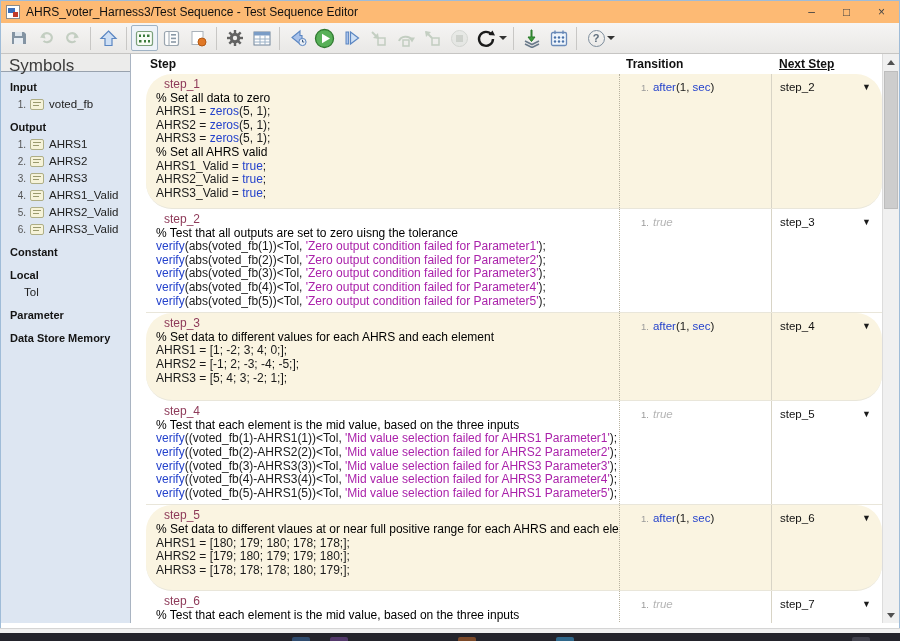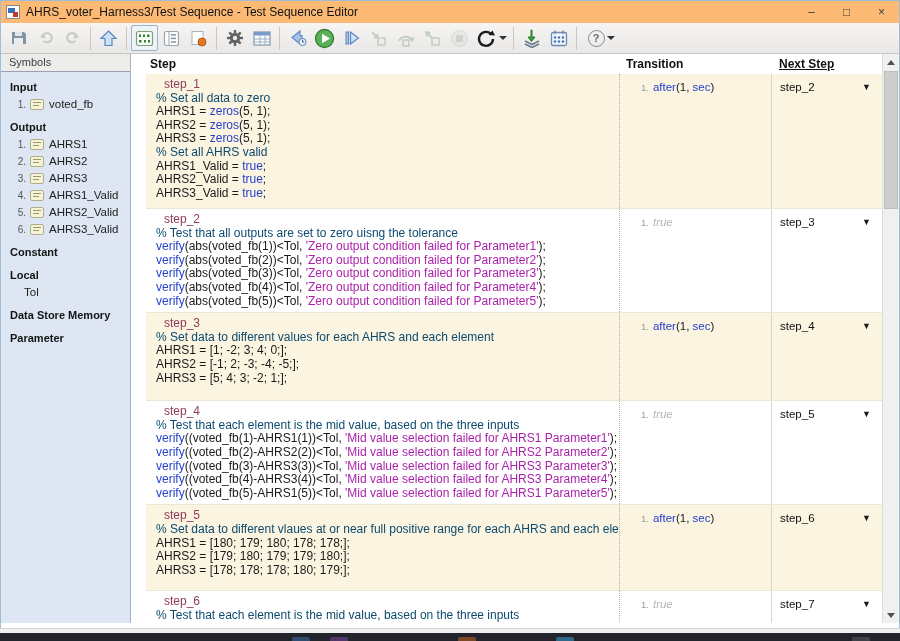--- a/index.html
+++ b/index.html
@@ -26,53 +26,53 @@
   .dis { opacity:.38; }
   .caret-down { width:0; height:0; border-left:4px solid transparent; border-right:4px solid transparent;
                 border-top:4px solid #333; margin-left:2px; }
   .help-q { position:relative; width:17px; height:17px; border:1.5px solid #7d8d9c; border-radius:50%;
             color:#5d6d7c; font-size:11px; font-weight:bold; display:flex; align-items:center; justify-content:center; }
 
   
   .content { display:flex; height:569px; }
 
   .sidebar { width:130px; background:#dde6f2; border-right:1px solid #a9b4c2; flex-shrink:0; }
-  .sb-header { height:18px; background:#ececeb; border-bottom:1px solid #98a2ae; font-size:11px;
+  .sb-header { height:18px; background:#ececeb; border-bottom:1px solid #98a2ae; font-size:17px;
                color:#3c3c3c; padding:2px 0 0 8px; }
   .sb-section-label { font-weight:bold; font-size:11px; color:#141414; padding:9px 0 2px 9px; }
   .sb-item { display:flex; align-items:center; padding:3px 0 2px 12px; font-size:11.5px; color:#222; }
   .sb-index { color:#555; font-size:10px; width:13px; text-align:right; margin-right:4px; }
   .sb-sym-icon { width:14px; height:11px; background:#f6f3d9; border:1px solid #aeae86; border-radius:2px;
                  margin-right:5px; position:relative; }
   .sb-sym-icon:before { content:""; position:absolute; left:2px; top:2px; right:2px; height:1px; background:#9a9a6e; }
   .sb-sym-icon:after  { content:""; position:absolute; left:2px; top:5px; width:6px; height:1px; background:#9a9a6e; }
   .sb-item.no-icon { padding-left:23px; }
 
   
   .main { flex:1; display:flex; min-width:0; }
   .table-area { flex:1; background:#fff; padding-left:15px; overflow:hidden; }
   .thead { display:grid; grid-template-columns:473px 152px 113px; height:20px; align-items:center; }
   .thead .th { font-size:12px; font-weight:bold; color:#111; padding-left:4px; }
   .thead .th.t2 { padding-left:7px; }
   .thead .th.t3 { padding-left:8px;text-decoration:underline; }
   .row { display:grid; grid-template-columns:473px 152px 113px; border-bottom:1px solid #e9e6da; background:#fff; }
-  .row.shaded { background:#faf4e1; }
+  .row.shaded { background:#faf4e1;border-radius:26px; }
   .cell-step { padding:4px 6px 4px 10px; font-size:12px; line-height:13.6px; overflow:hidden; }
   .step-name { margin-left:8px; }
   .code-line { white-space:pre; }
   .cell-trans { border-left:1px dotted #b8b2a0; padding:7px 4px 0 21px; font-size:11.5px; }
   .cell-next  { border-left:1px solid #d8d4c6; padding:7px 13px 0 8px; font-size:11.5px;
                 display:flex; justify-content:space-between; align-items:flex-start; color:#111; }
   .trans-num { color:#9a9a9a; font-size:9.5px; margin-right:4px; }
   .next-caret { font-size:9px; color:#1a1a1a; padding-top:1px; }
 
   
   .tk-plain   { color:#1a1a1a; }
   .tk-kw      { color:#2442cc; }
-  .tk-comment { color:#0c4a6e; }
+  .tk-comment { color:#000000; }
   .tk-str     { color:#aa22aa; }
   .tk-true    { color:#b5b5b5; font-style:italic; }
   .step-name  { color:#8e3a59; }
 
   
   .vscroll { width:17px; background:#f0f0f0; border-left:1px solid #dcdcdc; position:relative; flex-shrink:0; }
   .vs-btn { position:absolute; left:0; width:16px; height:16px; display:flex; align-items:center; justify-content:center; }
   .vs-up { top:0; } .vs-down { bottom:0; }
   .tri-up   { width:0; height:0; border-left:4px solid transparent; border-right:4px solid transparent; border-bottom:5px solid #505050; }
   .tri-down { width:0; height:0; border-left:4px solid transparent; border-right:4px solid transparent; border-top:5px solid #505050; }
@@ -304,22 +304,22 @@
           <div class="sb-item">
             <span class="sb-index">6.</span>
             <span class="sb-sym-icon"></span>
             <span class="sb-name">AHRS3_Valid</span>
           </div>
           <div class="sb-section-label">Constant</div>
           <div class="sb-section-label">Local</div>
           <div class="sb-item no-icon">
             <span class="sb-name">Tol</span>
           </div>
+          <div class="sb-section-label">Parameter</div>
           <div class="sb-section-label">Data Store Memory</div>
-          <div class="sb-section-label">Parameter</div>
         </div>
     </div>
 
     <div class="main">
       <div class="table-area">
         <div class="thead">
           <span class="th">Step</span>
           <span class="th t2">Transition</span>
           <span class="th t3">Next Step</span>
         </div>

